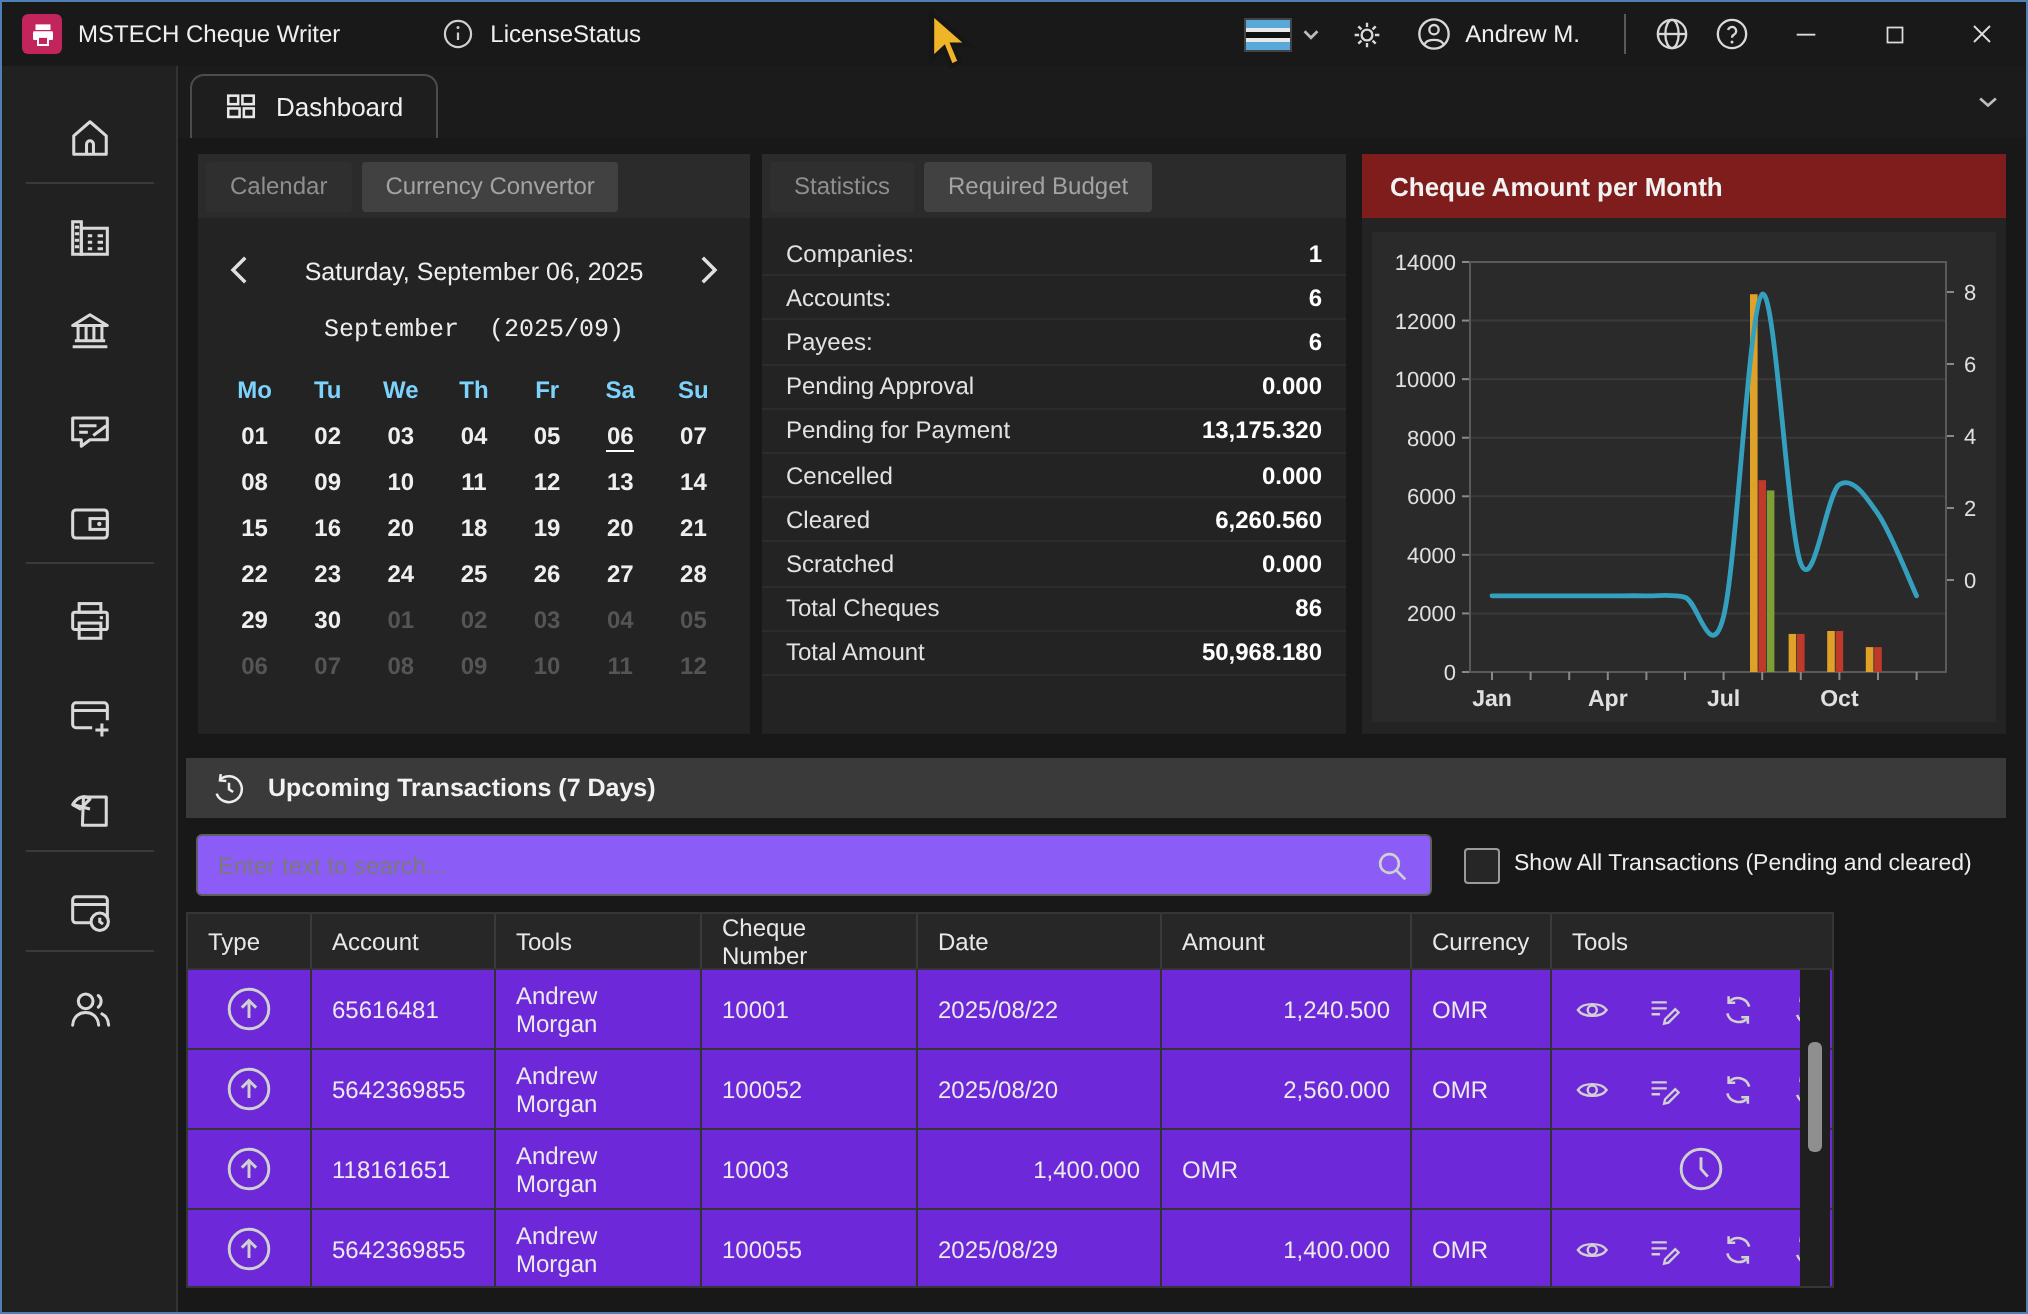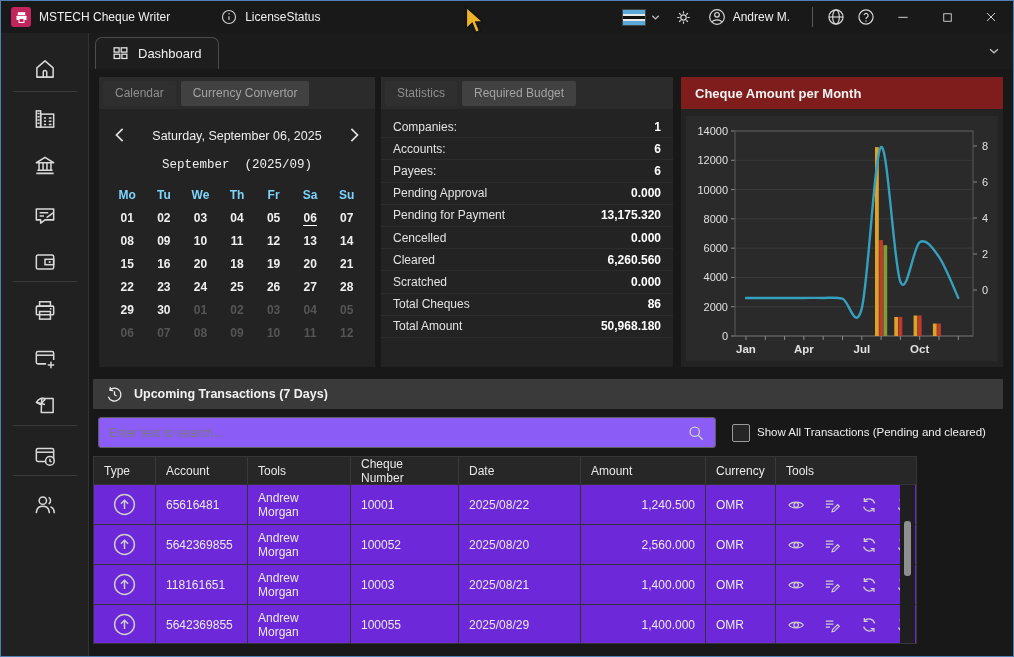--- a/index.html
+++ b/index.html
@@ -585,21 +585,20 @@
   <div class="gr tr">
     <div class="td ctr">
       <svg viewBox="0 0 24 24" width="27" height="27" fill="none" stroke="#cfcfcf" stroke-width="1.3">
                 <circle cx="12" cy="12" r="8.8"></circle>
                 <path d="M12 16V8.6M8.8 11.4L12 8.2l3.2 3.2"></path>
               </svg>
     </div>
     <div class="td">118161651</div>
     <div class="td">Andrew Morgan</div>
     <div class="td">10003</div>
-    <div class="td">2025/08/21</div>
     <div class="td amt">1,400.000</div>
     <div class="td">OMR</div>
     <div class="td tools">
       <svg viewBox="0 0 24 24" width="22" height="22" fill="none" stroke="#d0d0d0" stroke-width="1.4">
                 <path d="M3.5 12c3.2-4.6 13.8-4.6 17 0c-3.2 4.6-13.8 4.6-17 0z"></path>
                 <circle cx="12" cy="12" r="2.7"></circle>
               </svg>
       <svg viewBox="0 0 24 24" width="22" height="22" fill="none" stroke="#d0d0d0" stroke-width="1.4">
                 <path d="M4.5 7.5h9M4.5 11h9M4.5 14.5h5"></path>
                 <path d="M12.5 17.5l6-6l2 2l-6 6l-2.6.6z"></path>

